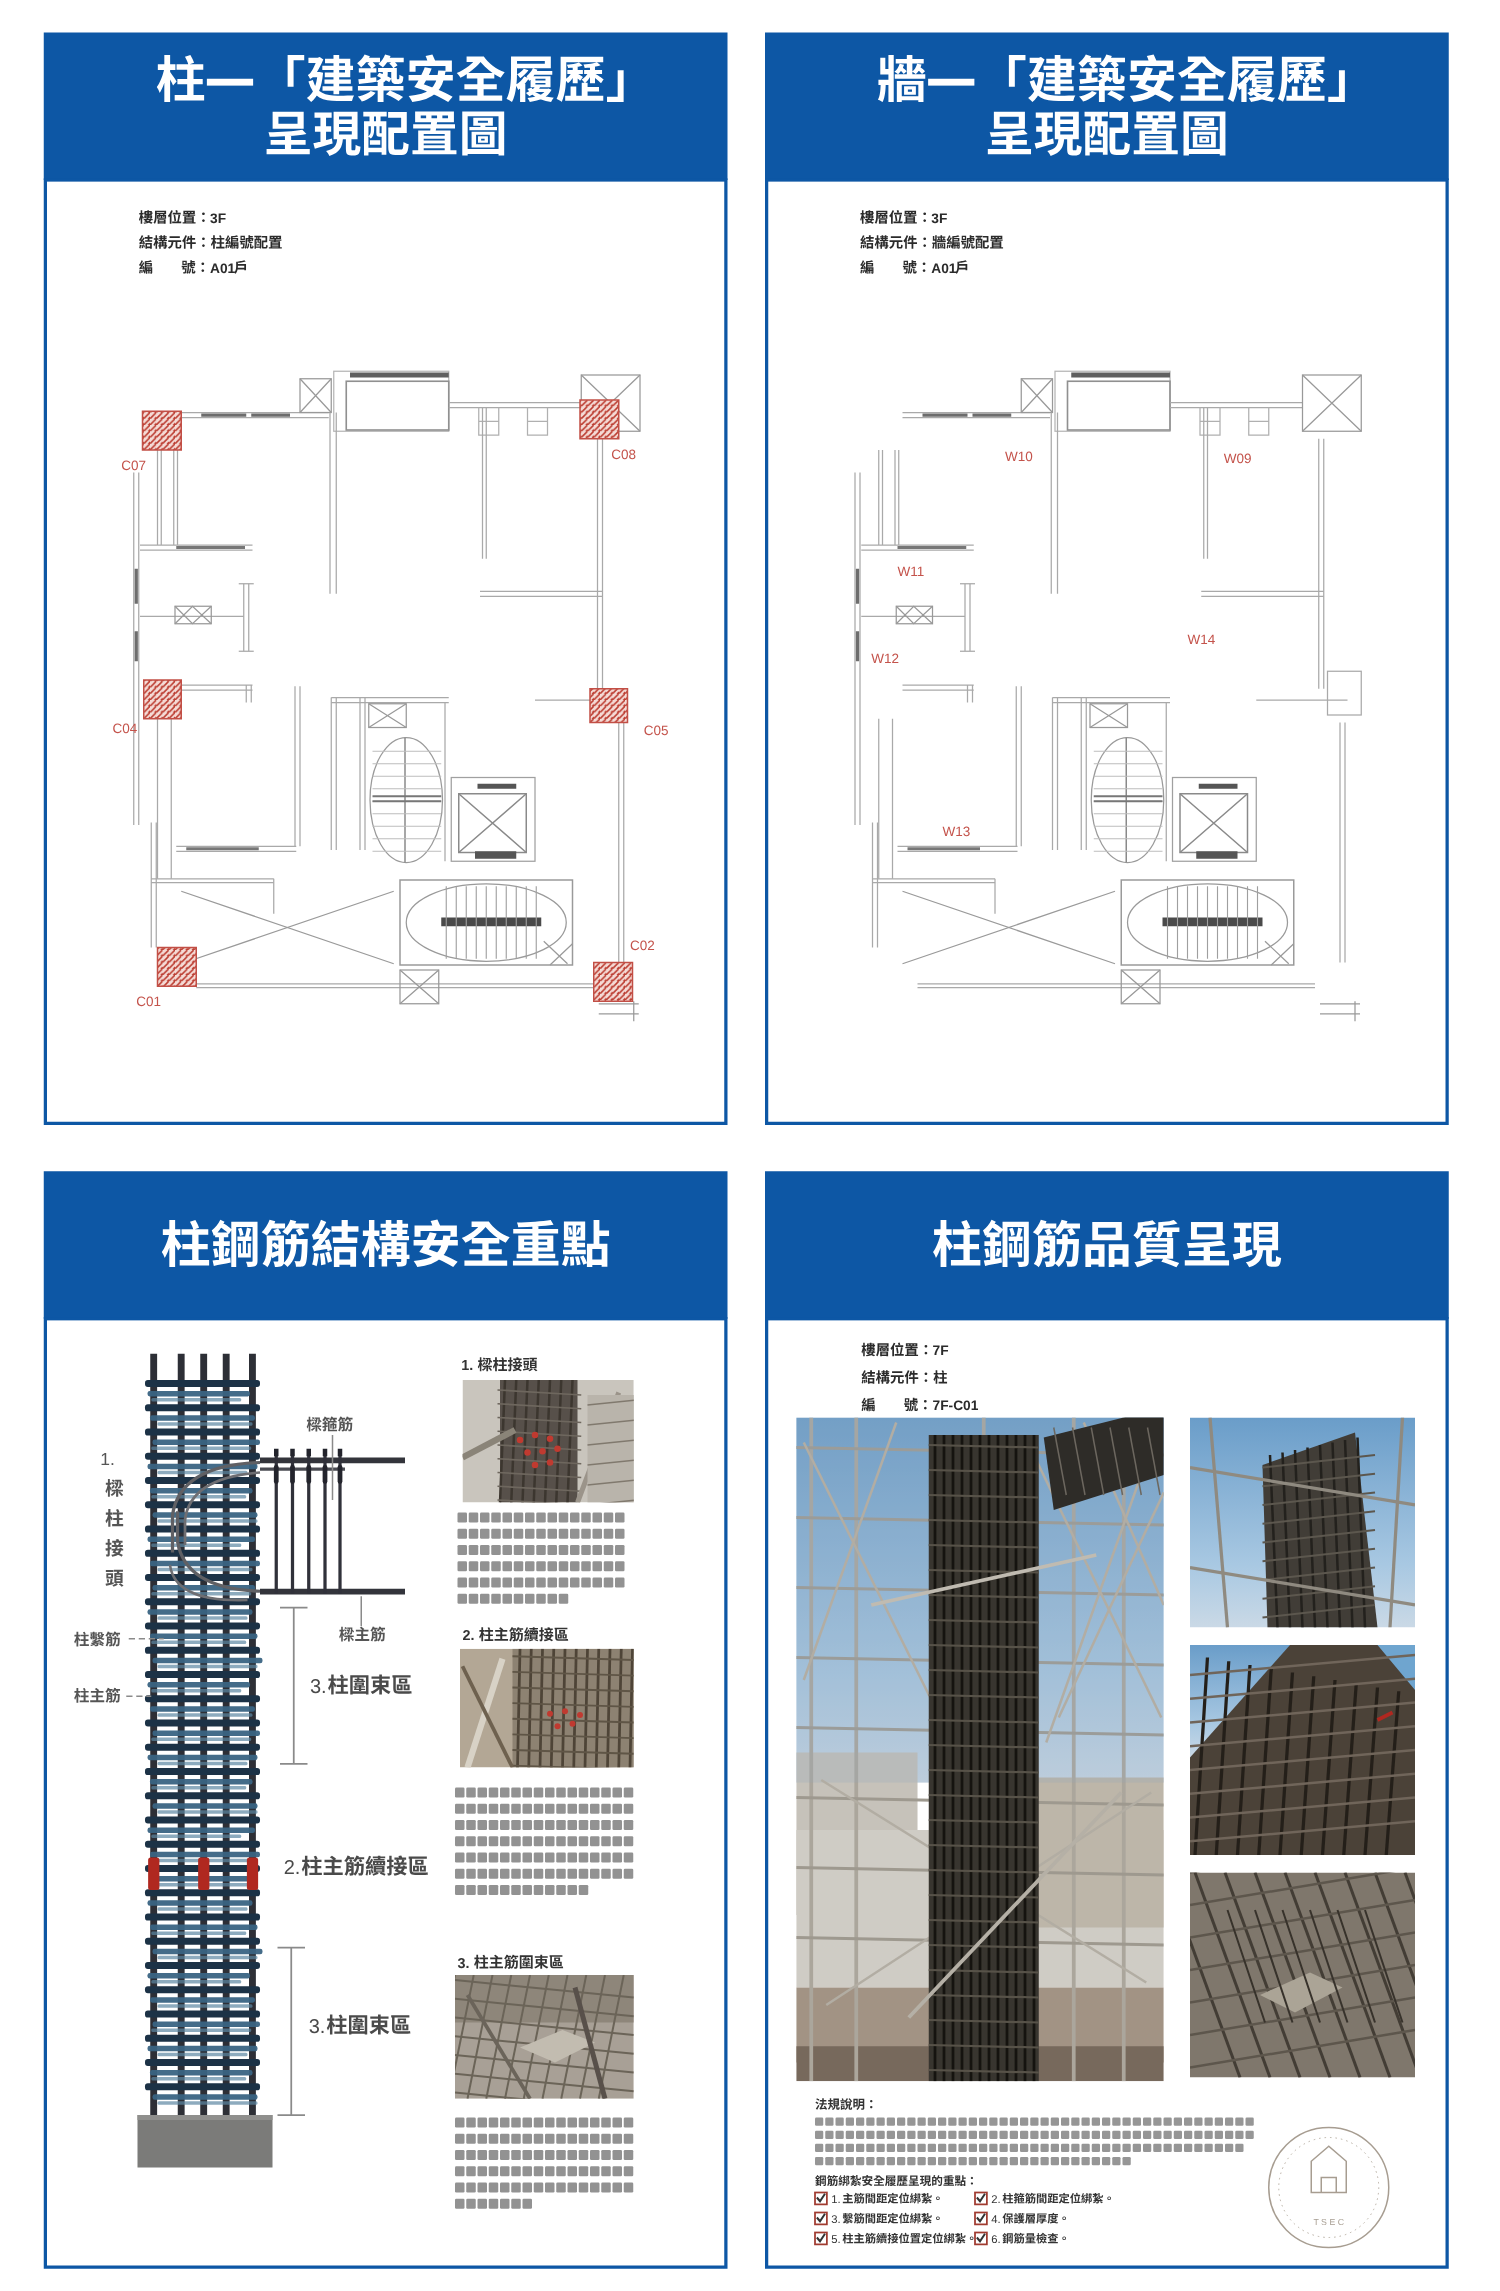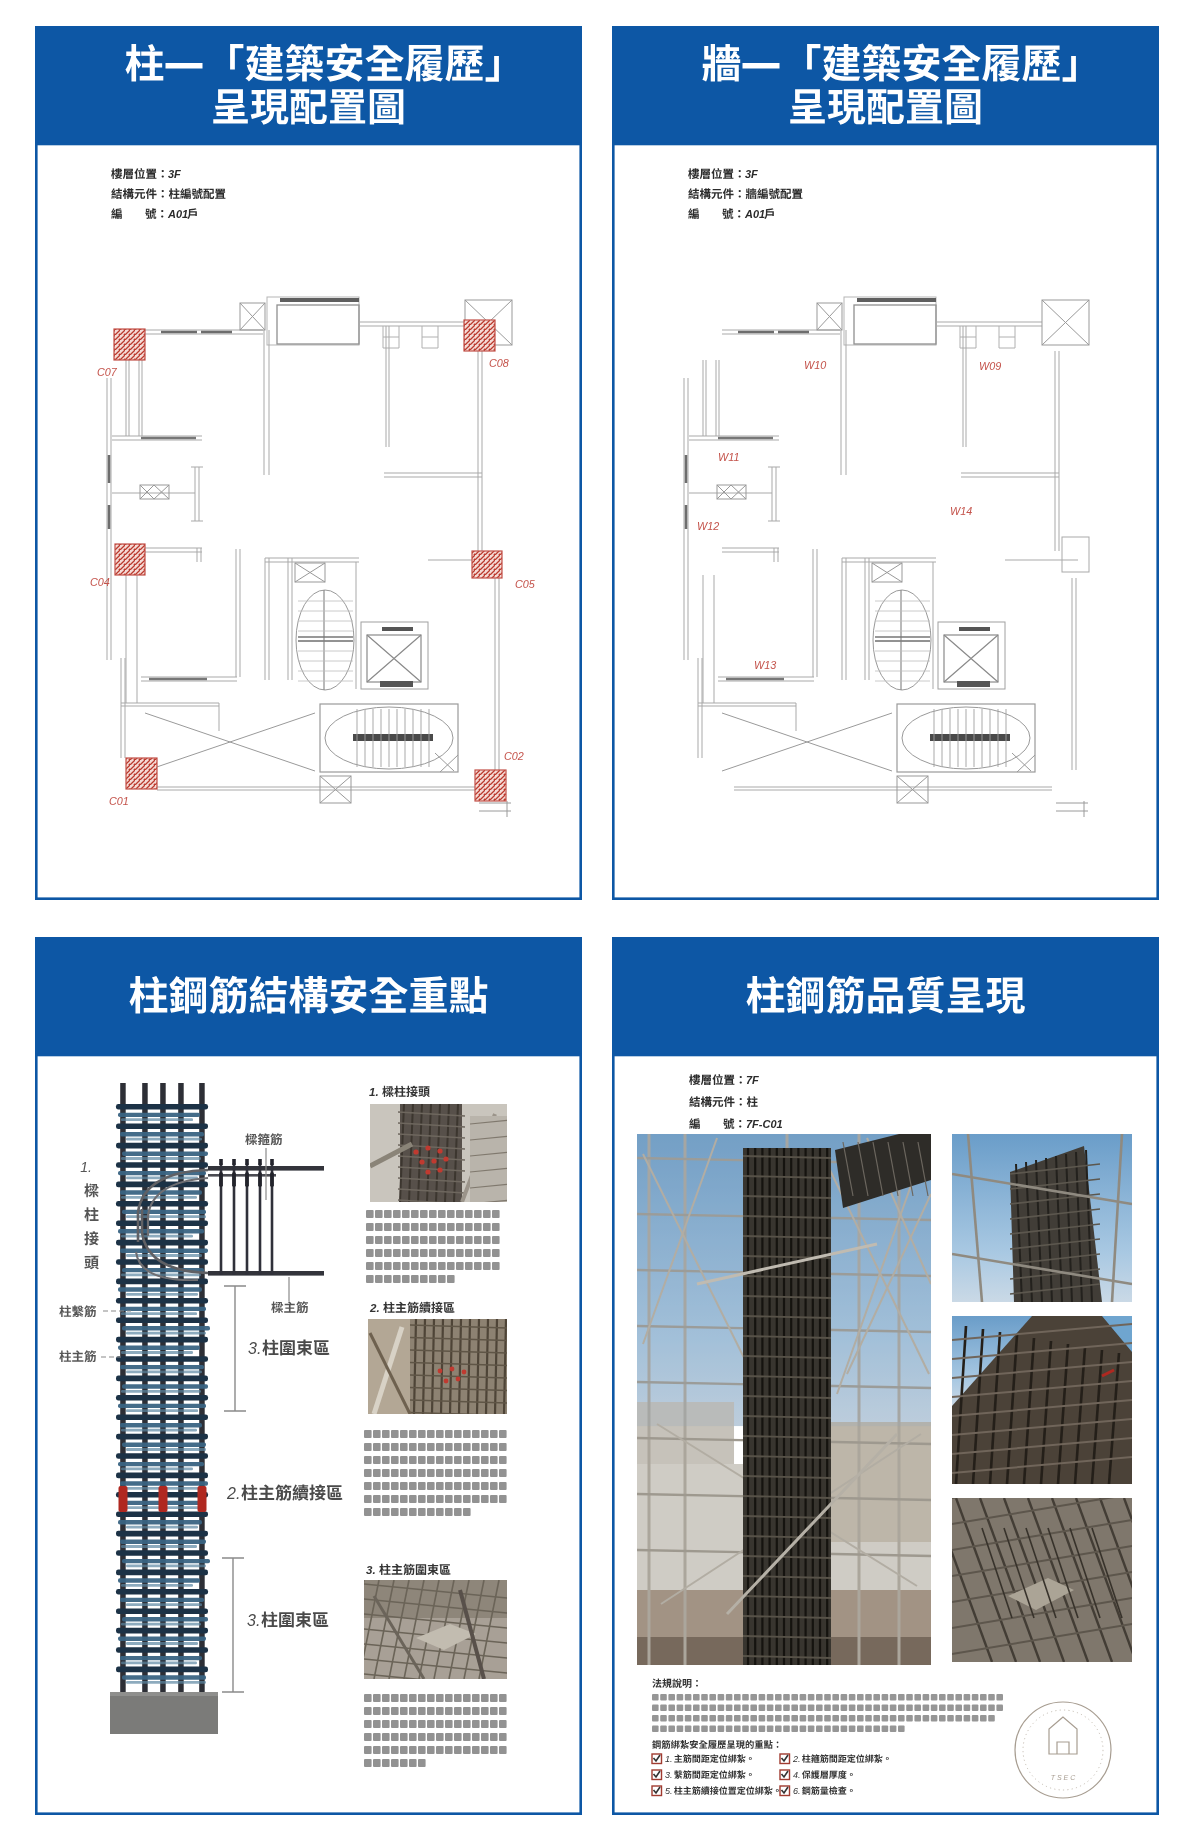--- a/index.html
+++ b/index.html
@@ -1,15 +1,15 @@
 <!DOCTYPE html>
 <html><head><meta charset="utf-8">
 <style>
 html,body{margin:0;padding:0;background:#fff;}
-#page{position:relative;width:1200px;height:1833px;overflow:hidden;font-style:italic;}
+#page{position:relative;width:1200px;height:1833px;overflow:hidden;}
 svg{display:block;}
 </style></head>
 <body>
 <div id="page">
     <svg width="1200" height="1833" viewBox="0 0 1200 1833">
       <defs>
         <path id="g0" d="M44 663H396V552H44ZM174 850H290V-89H174ZM174 581 238 555Q228 493 212 428Q195 362 175 300Q155 237 131 183Q107 129 81 91Q76 108 66 130Q56 152 45 174Q34 196 24 212Q48 243 71 287Q94 330 114 380Q134 430 149 482Q164 534 174 581ZM282 522Q292 510 311 482Q331 455 354 422Q376 390 395 362Q413 334 420 322L348 238Q339 261 324 294Q308 327 290 361Q272 396 256 426Q239 457 226 477ZM418 663H953V554H418ZM381 48H970V-61H381ZM435 370H942V263H435ZM631 604H758V19H631ZM587 815 695 851Q717 815 738 772Q759 728 768 696L654 656Q646 688 627 733Q608 778 587 815Z"></path>
         <path id="g1" d="M640 852H972V744H759V213H640Z"></path>
         <path id="g2" d="M334 637H948V548H334ZM377 359H904V275H377ZM338 225H936V134H338ZM557 849H671V66H557ZM388 775H893V407H383V498H787V685H388ZM56 795H283V690H56ZM140 509H282V405H137ZM240 509H261L282 512L349 496Q329 272 269 128Q210 -16 111 -90Q103 -78 87 -63Q71 -47 54 -33Q37 -19 25 -11Q119 53 172 176Q225 299 240 489ZM144 348Q173 248 220 186Q267 125 330 93Q393 60 470 49Q547 37 636 37Q653 37 685 37Q718 37 758 37Q798 37 839 38Q880 38 915 38Q949 39 970 39Q962 27 953 8Q945 -12 938 -33Q931 -53 927 -70H874H632Q525 -70 435 -55Q346 -40 274 1Q202 42 147 119Q93 195 56 318ZM91 360Q87 371 79 389Q70 406 61 423Q52 441 44 452Q60 456 80 475Q99 494 114 519Q125 536 148 577Q170 619 195 675Q221 730 240 788V793L282 810L354 762Q313 664 264 574Q215 484 170 419V417Q170 417 158 411Q146 406 130 397Q114 388 102 378Q91 368 91 360Z"></path>
         <path id="g3" d="M64 584H416V501H64ZM188 559H297V352H188ZM54 364Q123 371 219 382Q314 394 412 406L416 316Q324 303 232 291Q140 279 67 269ZM543 566H642V476Q642 436 630 395Q618 355 584 320Q550 285 486 259Q478 269 464 282Q450 296 434 308Q419 321 408 328Q466 349 495 373Q524 397 533 425Q543 452 543 479ZM712 589H824V399Q824 386 825 379Q825 372 827 369Q829 364 837 364Q840 364 844 364Q849 364 852 364Q856 364 859 365Q862 366 865 368Q867 370 869 374Q871 378 872 387Q874 395 875 414Q875 433 876 457Q890 445 913 433Q935 422 954 415Q953 387 949 360Q945 332 941 319Q930 292 907 280Q897 275 882 273Q867 270 854 270Q843 270 828 270Q814 270 804 270Q786 270 767 276Q749 282 736 294Q723 307 718 328Q712 348 712 396ZM46 232H956V138H46ZM441 290H558V-89H441ZM429 428 471 495Q509 480 555 459Q601 438 644 418Q686 398 714 382L672 304Q645 321 603 343Q560 365 515 387Q469 410 429 428ZM449 589H749V511H449ZM174 796H488V706H174ZM585 796H962V706H585ZM179 859 285 826Q254 763 206 702Q158 642 109 601Q101 612 86 628Q72 643 57 659Q41 674 29 684Q74 716 115 763Q155 809 179 859ZM589 859 699 830Q673 764 631 703Q589 641 544 601Q534 611 518 624Q501 637 484 651Q467 664 455 672Q498 706 534 756Q570 805 589 859ZM237 676 313 733Q336 712 362 685Q388 658 402 637L322 573Q309 594 285 624Q260 653 237 676ZM673 680 756 735Q778 716 802 691Q826 667 839 647L753 587Q741 606 718 633Q695 659 673 680ZM302 132 400 95Q369 56 325 22Q281 -12 229 -38Q177 -64 122 -80Q114 -65 101 -47Q87 -28 72 -11Q57 6 44 19Q95 29 143 45Q192 62 234 84Q275 106 302 132ZM606 66 688 139Q730 123 778 100Q827 77 872 54Q917 31 948 10L860 -72Q833 -52 789 -27Q746 -2 698 23Q649 48 606 66Z"></path>

